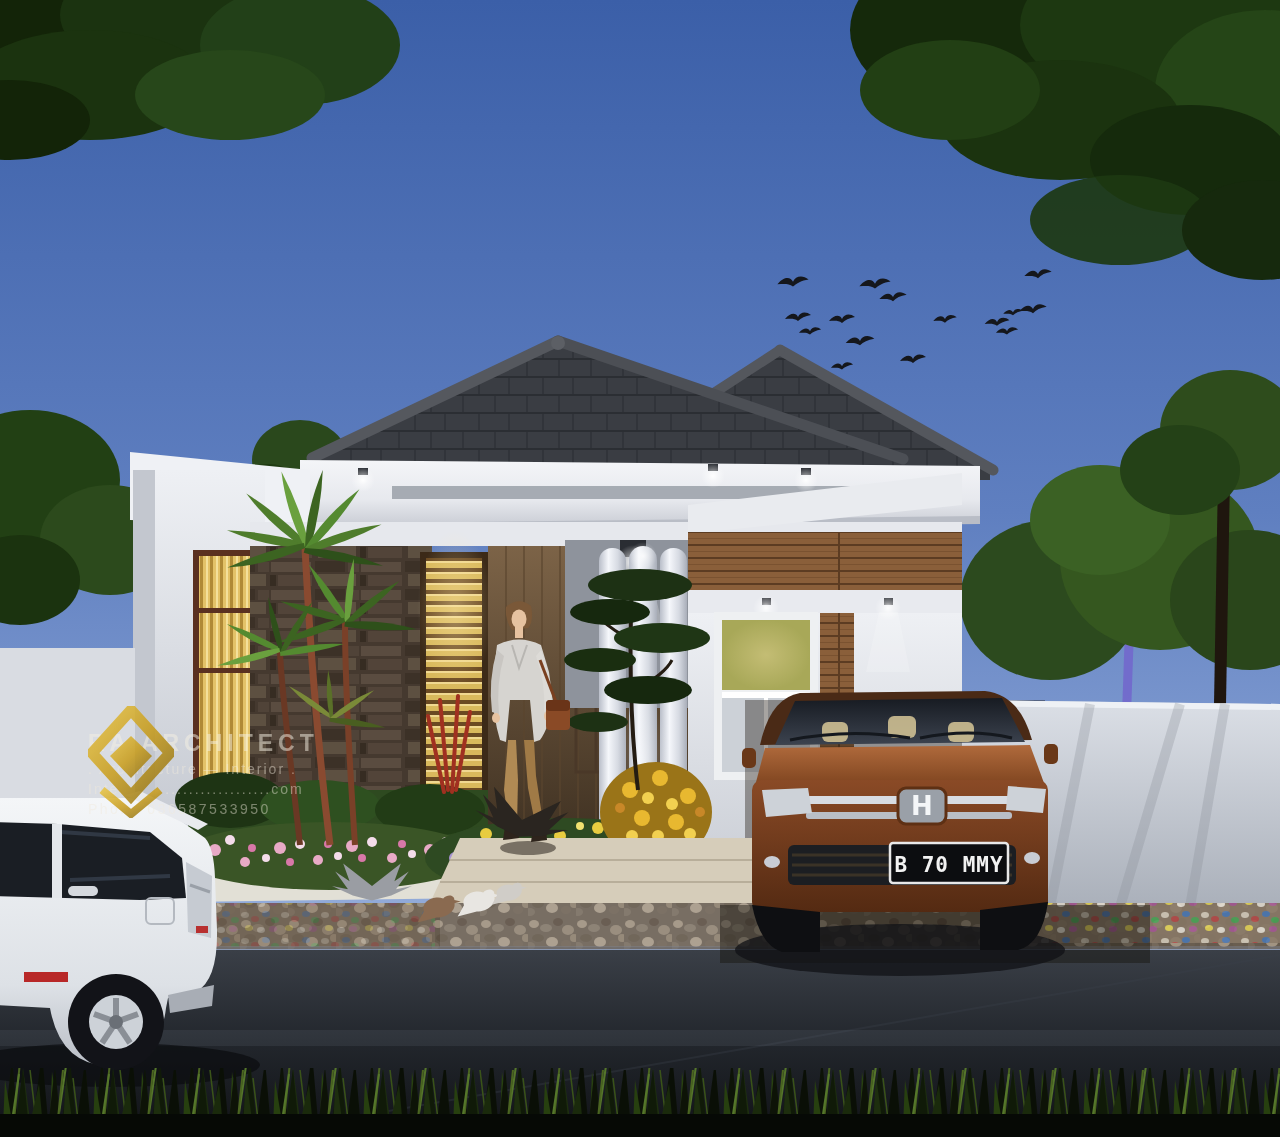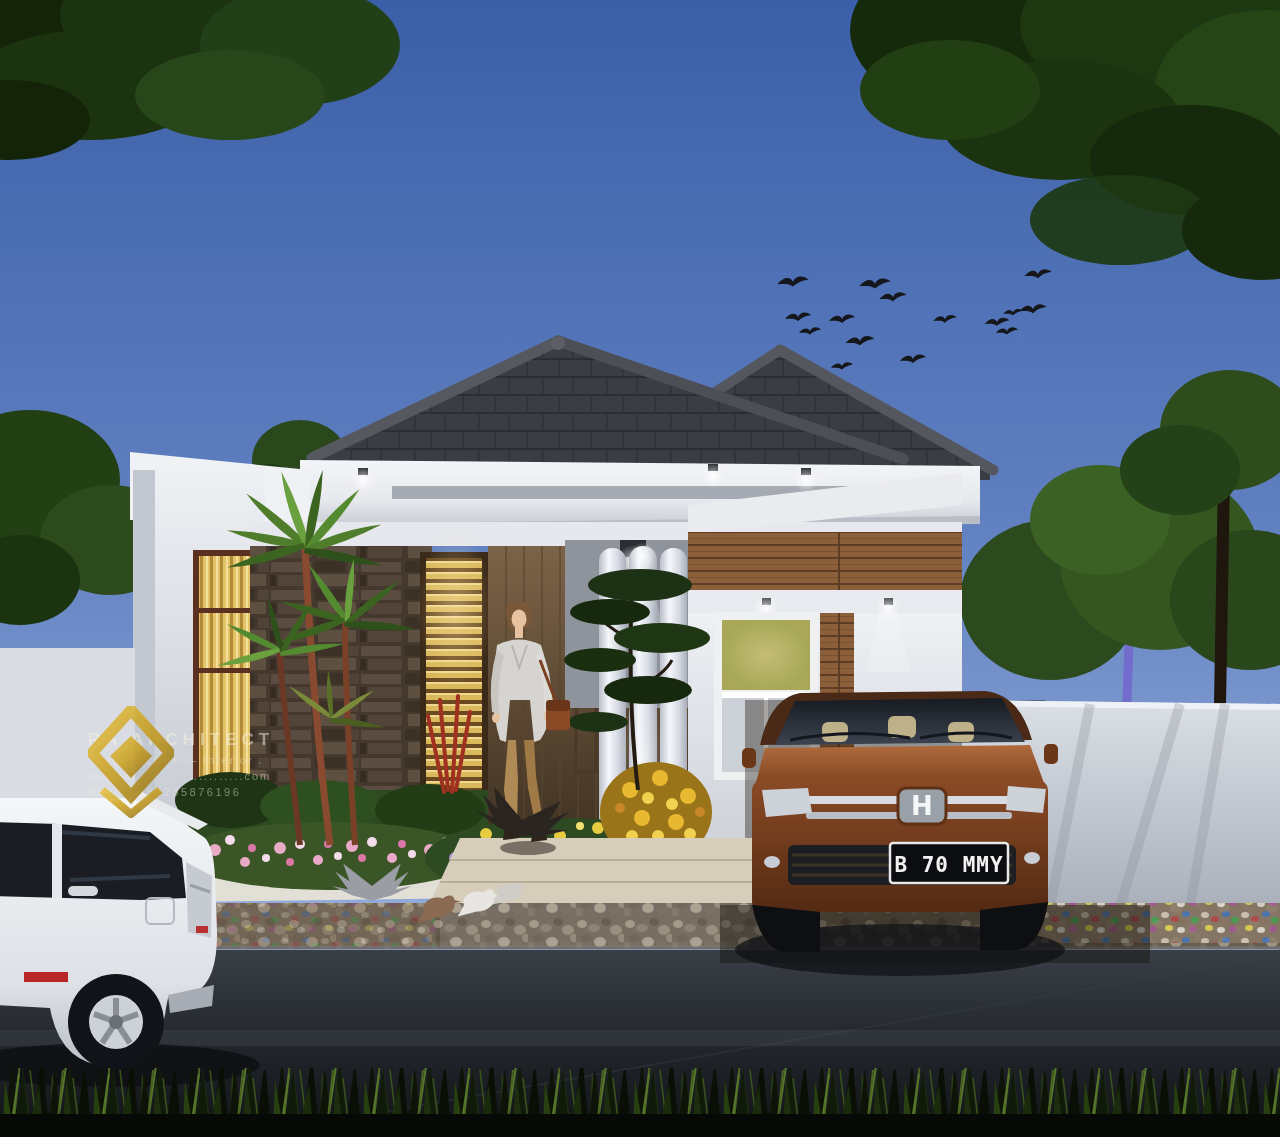--- a/index.html
+++ b/index.html
@@ -4,23 +4,23 @@
 <style>
   html,body{margin:0;padding:0;background:#0b0d12;}
   .stage{position:relative;width:1280px;height:1137px;overflow:hidden;
          font-family:"Liberation Sans",sans-serif;}
   .stage svg{position:absolute;left:0;top:0;display:block;}
   
   .watermark{position:absolute;left:88px;top:706px;display:flex;align-items:flex-start;
              gap:14px;opacity:.82;pointer-events:none;}
   .wm-logo{width:86px;height:112px;flex:0 0 auto;}
   .wm-text{padding-top:24px;color:rgba(244,238,226,.6);}
-  .wm-brand{font-size:17px;letter-spacing:5px;font-weight:bold;
+  .wm-brand{font-size:23px;letter-spacing:5px;font-weight:bold;
             color:rgba(246,240,228,.62);white-space:nowrap;}
-  .wm-line{font-size:11px;letter-spacing:2px;margin-top:4px;
+  .wm-line{font-size:14px;letter-spacing:2px;margin-top:4px;
            color:rgba(240,233,220,.55);white-space:nowrap;}
   .wm-line.phone{letter-spacing:2.5px;}
 </style>
 </head>
 <body>
 
 <div class="stage">
 
 <svg width="1280" height="1137" viewBox="0 0 1280 1137">
   <defs>
@@ -613,17 +613,17 @@
 <div class="watermark">
   <svg class="wm-logo" viewBox="0 0 86 112">
     <path d="M43,4 L82,47 L43,90 L4,47 Z" fill="none" stroke="url(#goldGrad)" stroke-width="11"></path>
     <path d="M43,30 L64,50 L43,72 L22,50 Z" fill="url(#goldGrad)"></path>
     <path d="M14,84 L43,108 L72,84" fill="none" stroke="url(#goldGrad)" stroke-width="8"></path>
   </svg>
   <div class="wm-text">
     <div class="wm-brand">RA ARCHITECT</div>
     <div class="wm-line">. Architecture  —  Interior .</div>
     <div class="wm-line">Interior  ....................com</div>
-    <div class="wm-line phone">Phone   082235876196</div>
+    <div class="wm-line phone">Phone   036587533950</div>
   </div>
 </div>
 
 </div>
 
 </body></html>

